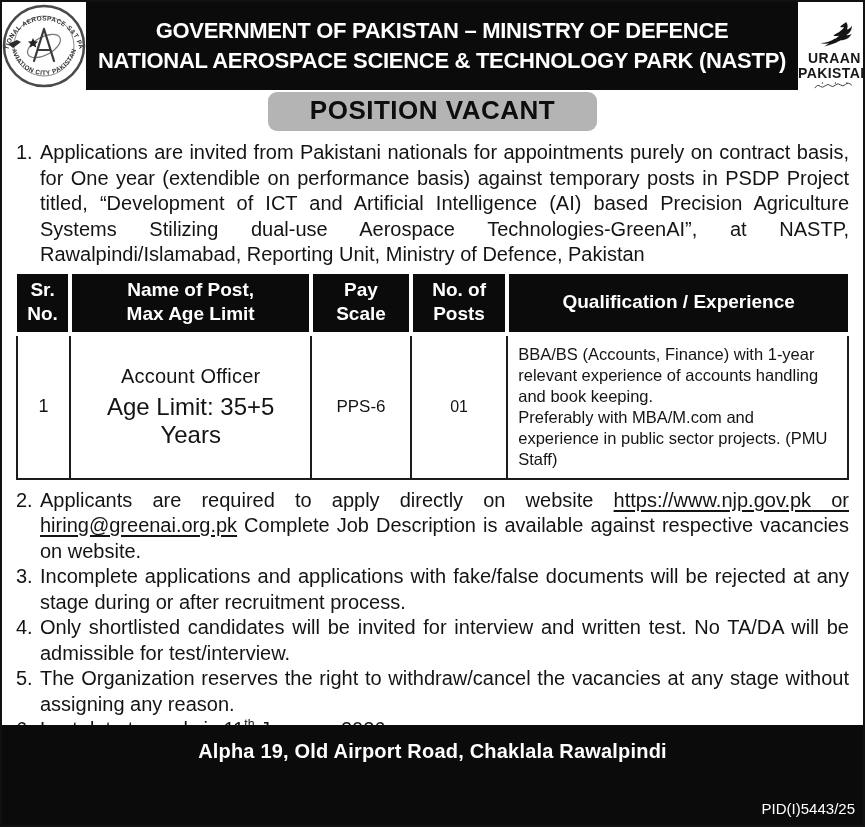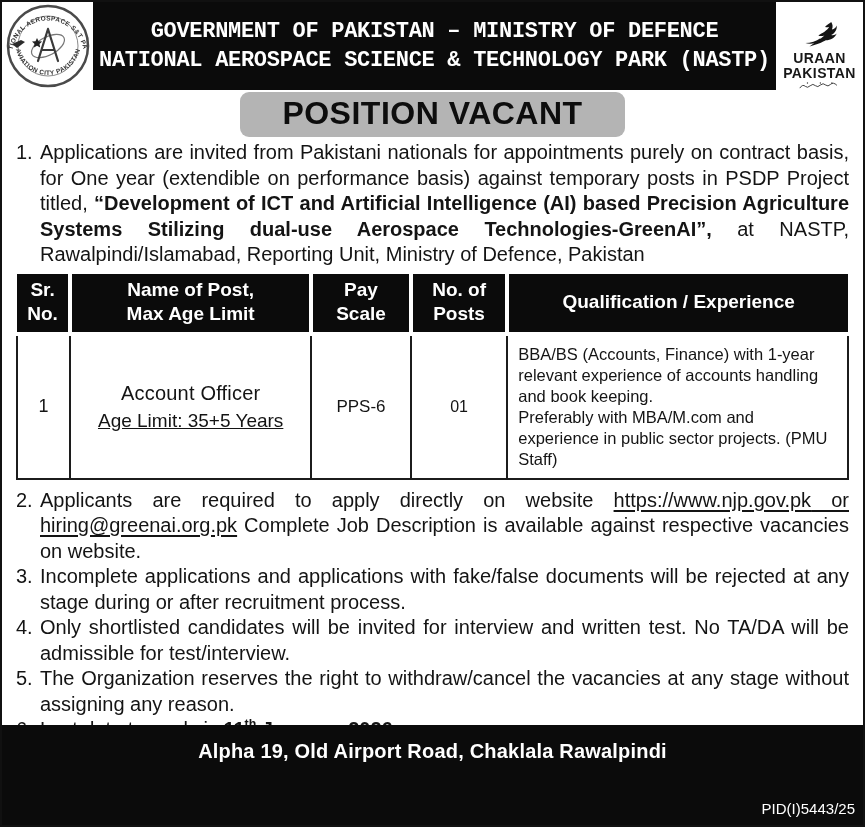--- a/index.html
+++ b/index.html
@@ -12,64 +12,64 @@
   }
 
   
   .header { display:flex; height:88px; }
   .logo-left {
     width:92px; background:#fff; display:flex; align-items:center; justify-content:center;
   }
   .band {
     flex:1; background:var(--band,#0b0b0b); color:#fff;
     display:flex; flex-direction:column; align-items:center; justify-content:center;
-    text-align:center; gap:4px; padding:4px 6px;font-family:Liberation Mono, monospace;
+    text-align:center; gap:4px; padding:4px 12px;
   }
   .band-line { font-weight:bold; font-size:22px; letter-spacing:-0.3px; white-space:nowrap; }
   .logo-right {
     width:88px; background:#fff; display:flex; flex-direction:column;
     align-items:center; justify-content:flex-start; padding-top:20px;
   }
   .uraan-txt { font-weight:bold; font-size:14px; line-height:15px; letter-spacing:0.4px; color:#181818; }
 
   
   .title-row { text-align:center; margin-top:2px; height:42px; }
   .title-box {
     display:inline-block; background:var(--title_bg,#b4b4b4); border-radius:9px;
-    padding:3px 42px 5px; font-weight:bold; font-size:32px; letter-spacing:0.5px; color:#0d0d0d;
+    padding:3px 42px 5px; font-weight:bold; font-size:26px; letter-spacing:0.5px; color:#0d0d0d;
   }
 
   
   .content { padding:6px 14px 0; }
   .para {
     position:relative; padding-left:24px; text-align:justify;
     font-size:20px; line-height:25.5px; color:var(--ink,#141414);
   }
   .para .num { position:absolute; left:0; top:0; }
-  .para b { font-weight:bold; }
+  .para b { font-weight:normal; }
   .lnk { color:var(--ink,#141414); text-decoration:underline; text-underline-offset:3px; }
   a.lnk { cursor:pointer;margin-top:40px; }
   .no-just { text-align:left; }
   sup { font-size:0.62em; vertical-align:super; line-height:0; }
 
   
   table { width:100%; border-collapse:collapse; margin:6px 0 8px; }
   thead th {
     background:var(--band,#0b0b0b); color:#fff; font-weight:bold; font-size:19px;
     line-height:24px; padding:4px 2px 6px; white-space:pre-line; text-align:center;
     border:none; border-left:4px solid #fff; border-bottom:4px solid #fff;
   }
   thead th:first-child { border-left:none; }
   tbody td {
     border:2px solid #1c1c1c; text-align:center; vertical-align:middle;
     height:122px; padding:6px;
   }
   td.sr { font-size:18px; }
   .post-name { font-size:20px; letter-spacing:0.2px; margin-bottom:5px; }
-  .post-age { font-size:19px;text-decoration:underline; }
+  .post-age { font-size:24px; }
   td.pay { font-size:17px; }
   td.posts { font-size:16px; }
   td.qual { text-align:left; font-size:16.5px; line-height:21px; padding:8px 10px; }
 
   
   .footer {
     position:absolute; left:0; right:0; bottom:0; height:100px;
     background:var(--band,#0b0b0b); color:#fff; text-align:center; padding-top:12px;
   }
   .footer-line { font-weight:bold; font-size:20px; line-height:29px; letter-spacing:0.2px; }

